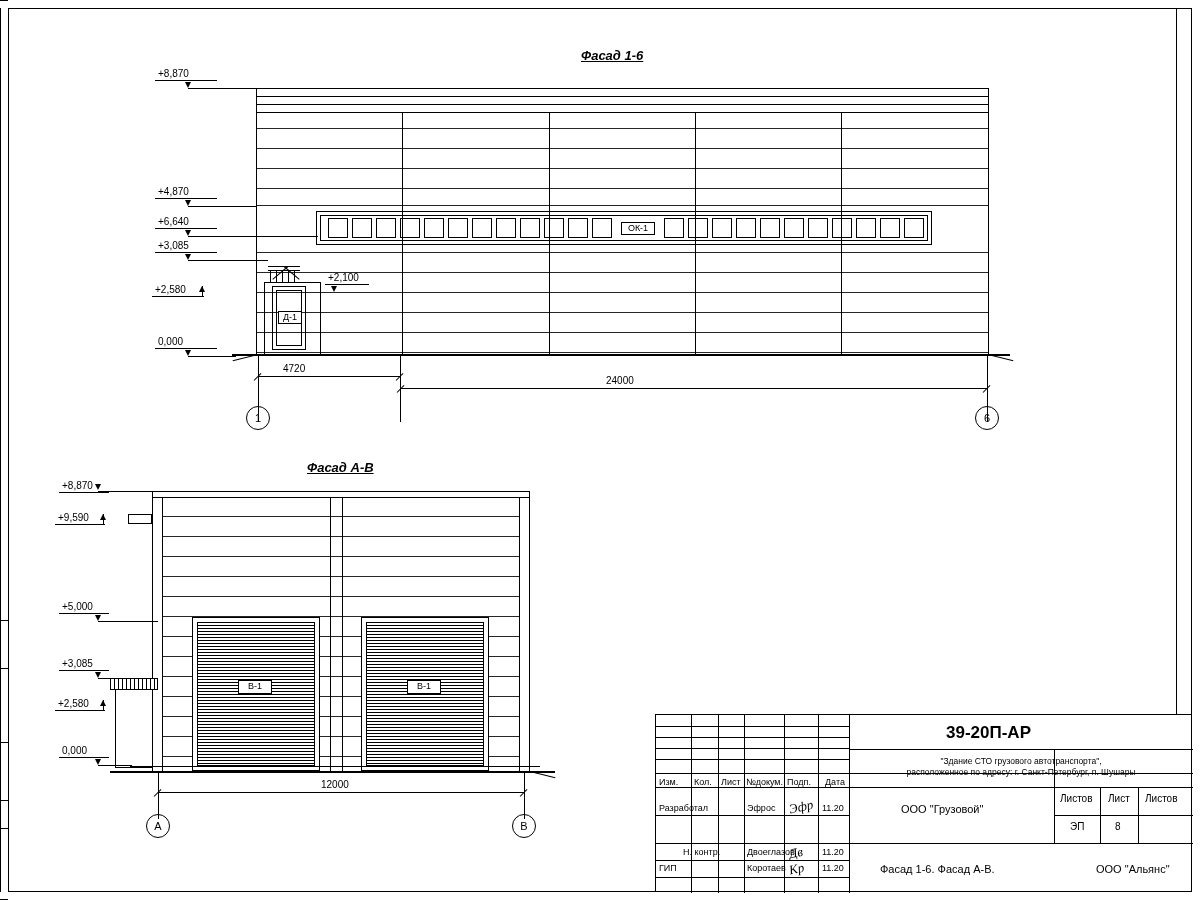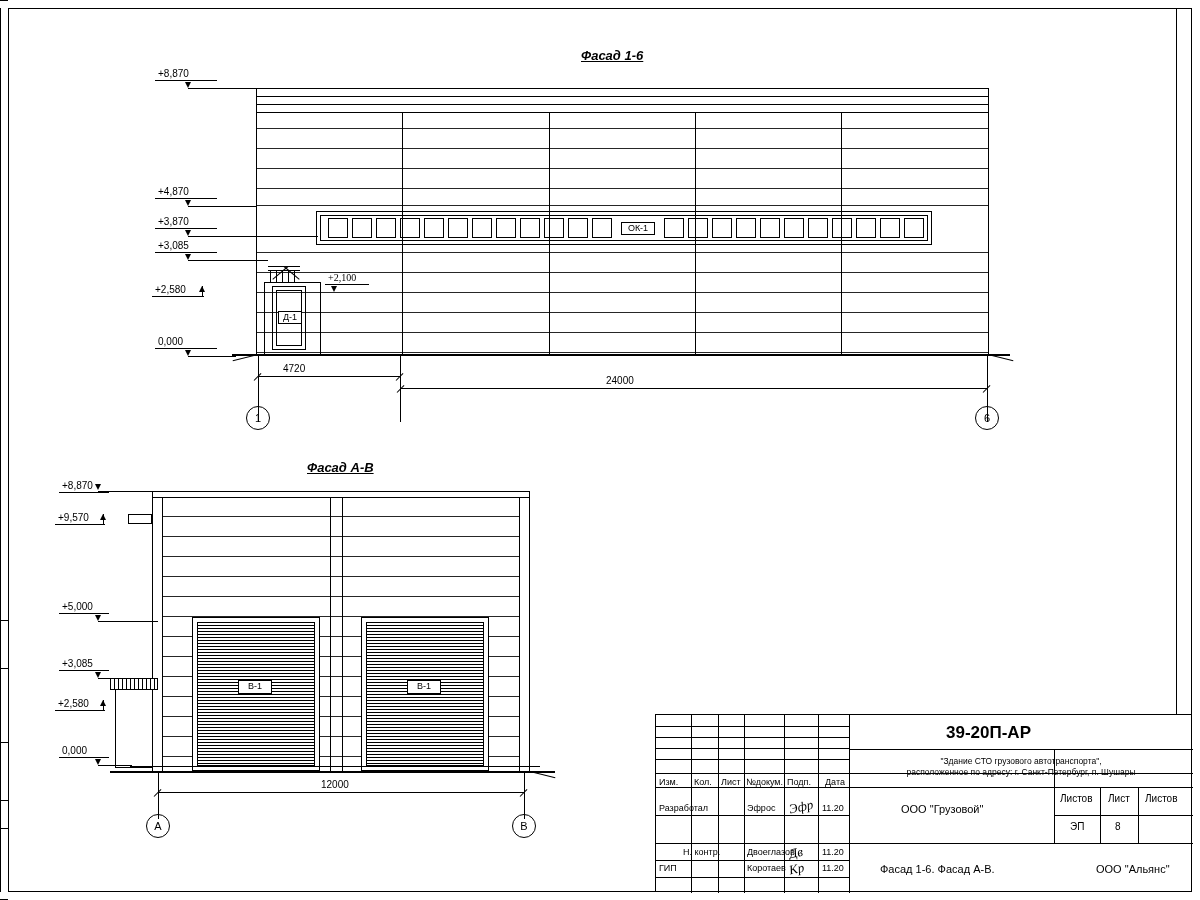--- a/index.html
+++ b/index.html
@@ -197,41 +197,41 @@
     <div class="lev" style="left:158px;top:68px;">+8,870</div>
     <div class="ln h1" style="left:155px;top:80px;width:62px;"></div>
     <div class="arrow-dn" style="left:185px;top:82px;"></div>
     <div class="ln h1" style="left:188px;top:88px;width:68px;"></div>
 
     <div class="lev" style="left:158px;top:186px;">+4,870</div>
     <div class="ln h1" style="left:155px;top:198px;width:62px;"></div>
     <div class="arrow-dn" style="left:185px;top:200px;"></div>
     <div class="ln h1" style="left:188px;top:206px;width:68px;"></div>
 
-    <div class="lev" style="left:158px;top:216px;">+3,870</div>
+    <div class="lev" style="left:158px;top:216px;">+6,640</div>
     <div class="ln h1" style="left:155px;top:228px;width:62px;"></div>
     <div class="arrow-dn" style="left:185px;top:230px;"></div>
     <div class="ln h1" style="left:188px;top:236px;width:130px;"></div>
 
     <div class="lev" style="left:158px;top:240px;">+3,085</div>
     <div class="ln h1" style="left:155px;top:252px;width:62px;"></div>
     <div class="arrow-dn" style="left:185px;top:254px;"></div>
     <div class="ln h1" style="left:188px;top:260px;width:80px;"></div>
 
     <div class="lev" style="left:155px;top:284px;">+2,580</div>
     <div class="ln h1" style="left:152px;top:296px;width:52px;"></div>
     <div class="arrow-up" style="left:199px;top:286px;"></div>
     <div class="ln v1" style="left:202px;top:286px;height:10px;"></div>
 
     <div class="lev" style="left:158px;top:336px;">0,000</div>
     <div class="ln h1" style="left:155px;top:348px;width:62px;"></div>
     <div class="arrow-dn" style="left:185px;top:350px;"></div>
     <div class="ln h1" style="left:188px;top:356px;width:48px;"></div>
 
-    <div class="lev" style="left:328px;top:272px;font-family:Liberation Serif, serif;">+2,100</div>
+    <div class="lev" style="left:328px;top:272px;">+2,100</div>
     <div class="ln h1" style="left:325px;top:284px;width:44px;"></div>
     <div class="arrow-dn" style="left:331px;top:286px;"></div>
 
     <div class="ln v1" style="left:258px;top:356px;height:66px;"></div>
     <div class="ln v1" style="left:400px;top:356px;height:66px;"></div>
     <div class="ln v1" style="left:987px;top:356px;height:66px;"></div>
 
     <div class="ln h1" style="left:258px;top:376px;width:143px;"></div>
     <div class="tick45" style="left:254px;top:380px;"></div>
     <div class="tick45" style="left:396px;top:380px;"></div>
@@ -292,21 +292,21 @@
 
     <div class="ground" style="left:110px;top:771px;width:445px;"></div>
     <div class="ln h1" style="left:130px;top:766px;width:410px;"></div>
     <div class="ln" style="left:530px;top:771px;width:26px;height:1px;transform:rotate(14deg);transform-origin:left center;"></div>
 
     <div class="lev" style="left:62px;top:480px;">+8,870</div>
     <div class="ln h1" style="left:59px;top:492px;width:50px;"></div>
     <div class="arrow-dn" style="left:95px;top:484px;"></div>
     <div class="ln h1" style="left:98px;top:491px;width:54px;"></div>
 
-    <div class="lev" style="left:58px;top:512px;">+9,570</div>
+    <div class="lev" style="left:58px;top:512px;">+9,590</div>
     <div class="ln h1" style="left:55px;top:524px;width:50px;"></div>
     <div class="arrow-up" style="left:100px;top:514px;"></div>
     <div class="ln v1" style="left:103px;top:514px;height:10px;"></div>
 
     <div class="lev" style="left:62px;top:601px;">+5,000</div>
     <div class="ln h1" style="left:59px;top:613px;width:50px;"></div>
     <div class="arrow-dn" style="left:95px;top:615px;"></div>
     <div class="ln h1" style="left:98px;top:621px;width:60px;"></div>
 
     <div class="lev" style="left:62px;top:658px;">+3,085</div>

